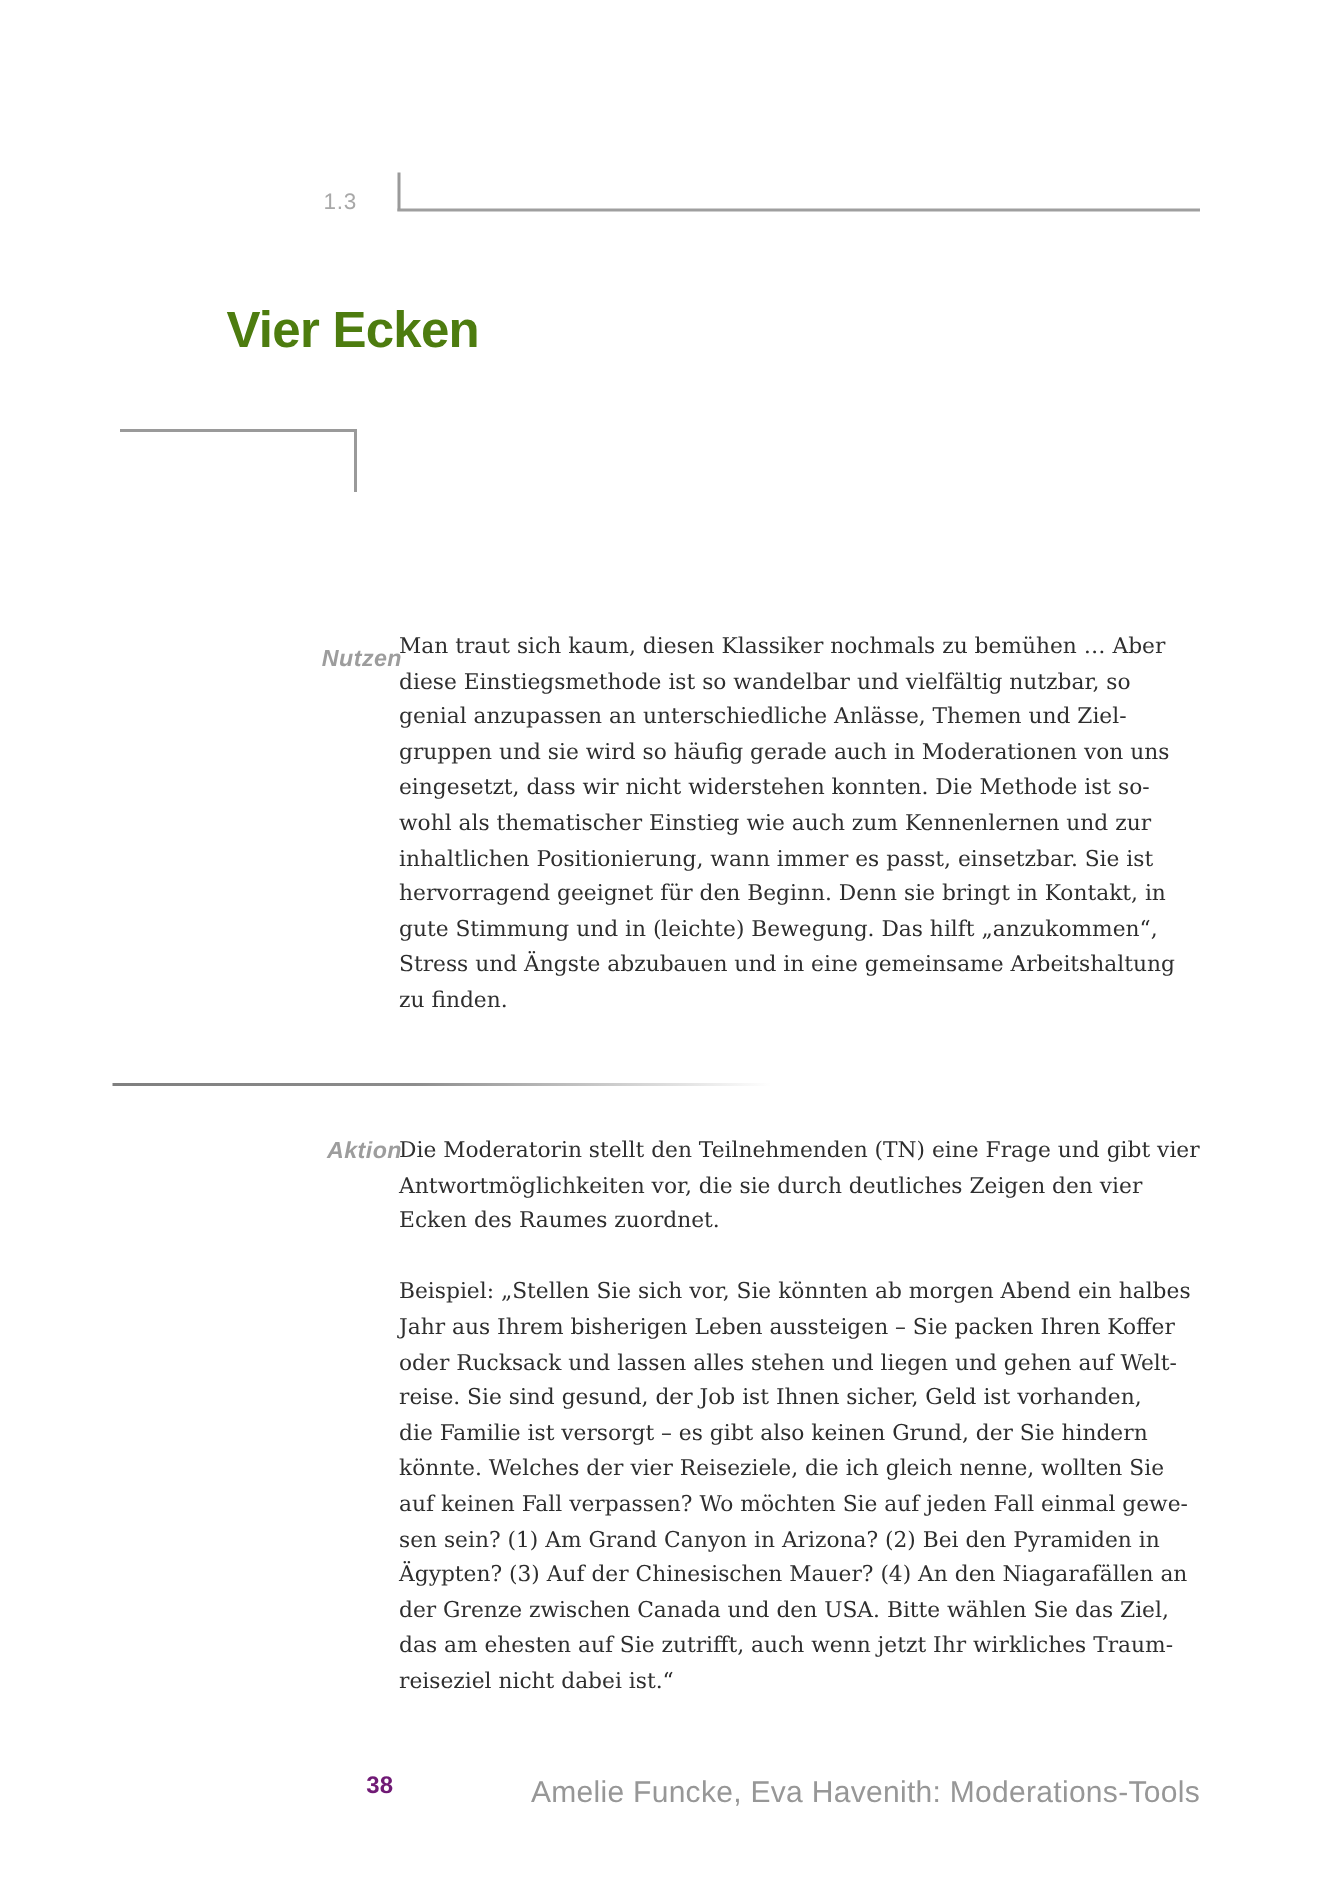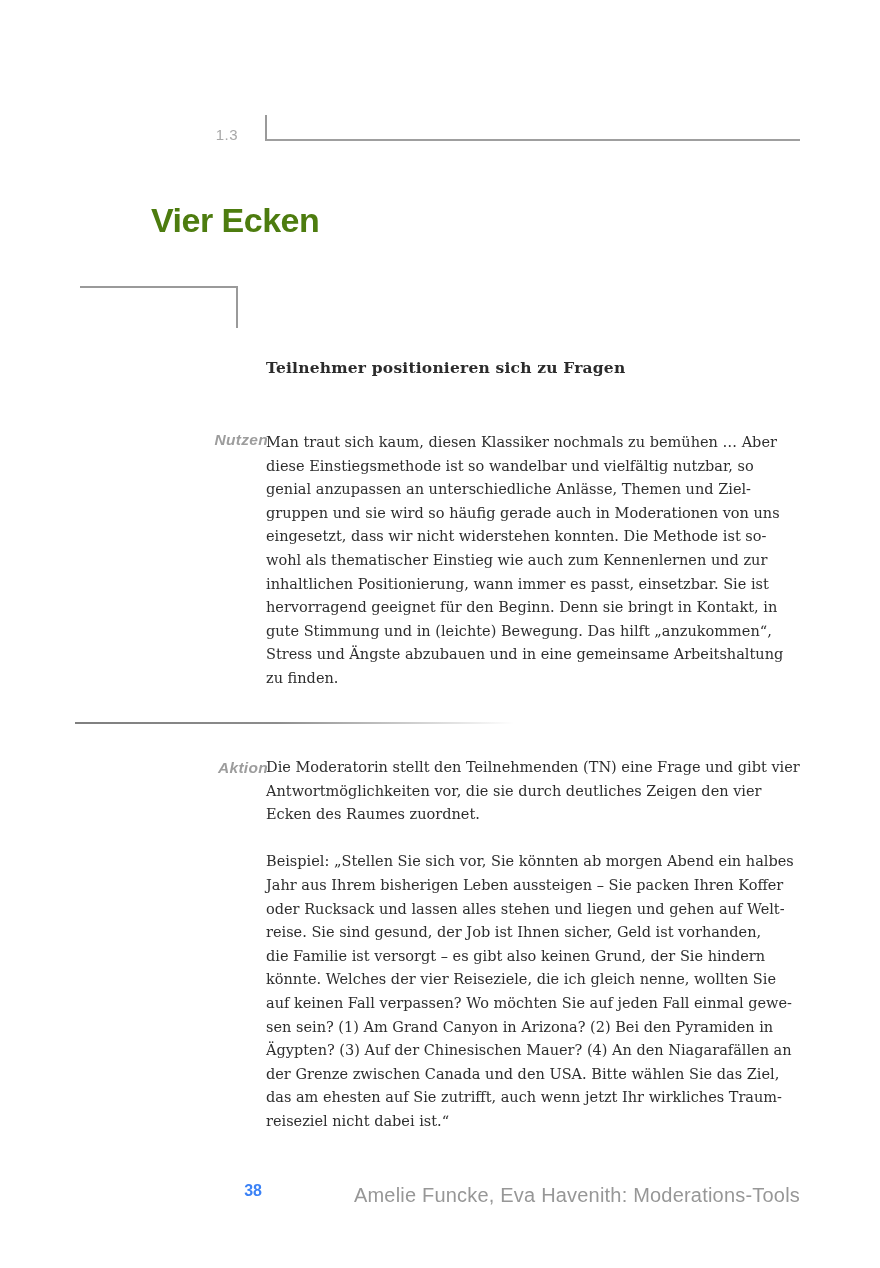--- a/index.html
+++ b/index.html
@@ -51,53 +51,52 @@
   }
   .label-nutzen{top:431px;}
   .label-aktion{top:759px;}
   .bodytext{
     position:absolute;left:266px;
     font-family:"DejaVu Serif",serif;
     font-size:14.5px;line-height:23.6px;
     color:#2e2e2e;
     white-space:pre;
   }
-  .text-nutzen{top:431px;}
+  .text-nutzen{top:420px;}
   .text-aktion{top:756px;}
   .divider{
     position:absolute;left:75px;top:722px;
     width:448px;height:2px;
     background:linear-gradient(90deg,#7f7f7f 0%,#8d8d8d 45%,rgba(141,141,141,0) 98%);
   }
   .footer-num{
     position:absolute;left:0;top:1182px;width:262px;
     text-align:right;
     font-weight:bold;font-size:16px;
-    color:#3b82f6;
+    color:#701a75;
   }
   .footer-ref{
     position:absolute;right:80px;top:1184px;
     font-size:20px;letter-spacing:.2px;
     color:#979797;
   }
 </style>
 </head>
 <body>
 
 <div class="page">
 
   <div class="sectnum">1.3</div>
 
   <div class="chapter-rule"></div>
 
   <h1 class="title">Vier Ecken</h1>
 
   <div class="corner-bracket"></div>
 
-  <div class="subtitle">Teilnehmer positionieren sich zu Fragen</div>
 
   <div class="margin-label label-nutzen">Nutzen</div>
 
   <div class="bodytext text-nutzen">Man traut sich kaum, diesen Klassiker nochmals zu bemühen … Aber
 diese Einstiegsmethode ist so wandelbar und vielfältig nutzbar, so
 genial anzupassen an unterschiedliche Anlässe, Themen und Ziel-
 gruppen und sie wird so häufig gerade auch in Moderationen von uns
 eingesetzt, dass wir nicht widerstehen konnten. Die Methode ist so-
 wohl als thematischer Einstieg wie auch zum Kennenlernen und zur
 inhaltlichen Positionierung, wann immer es passt, einsetzbar. Sie ist

